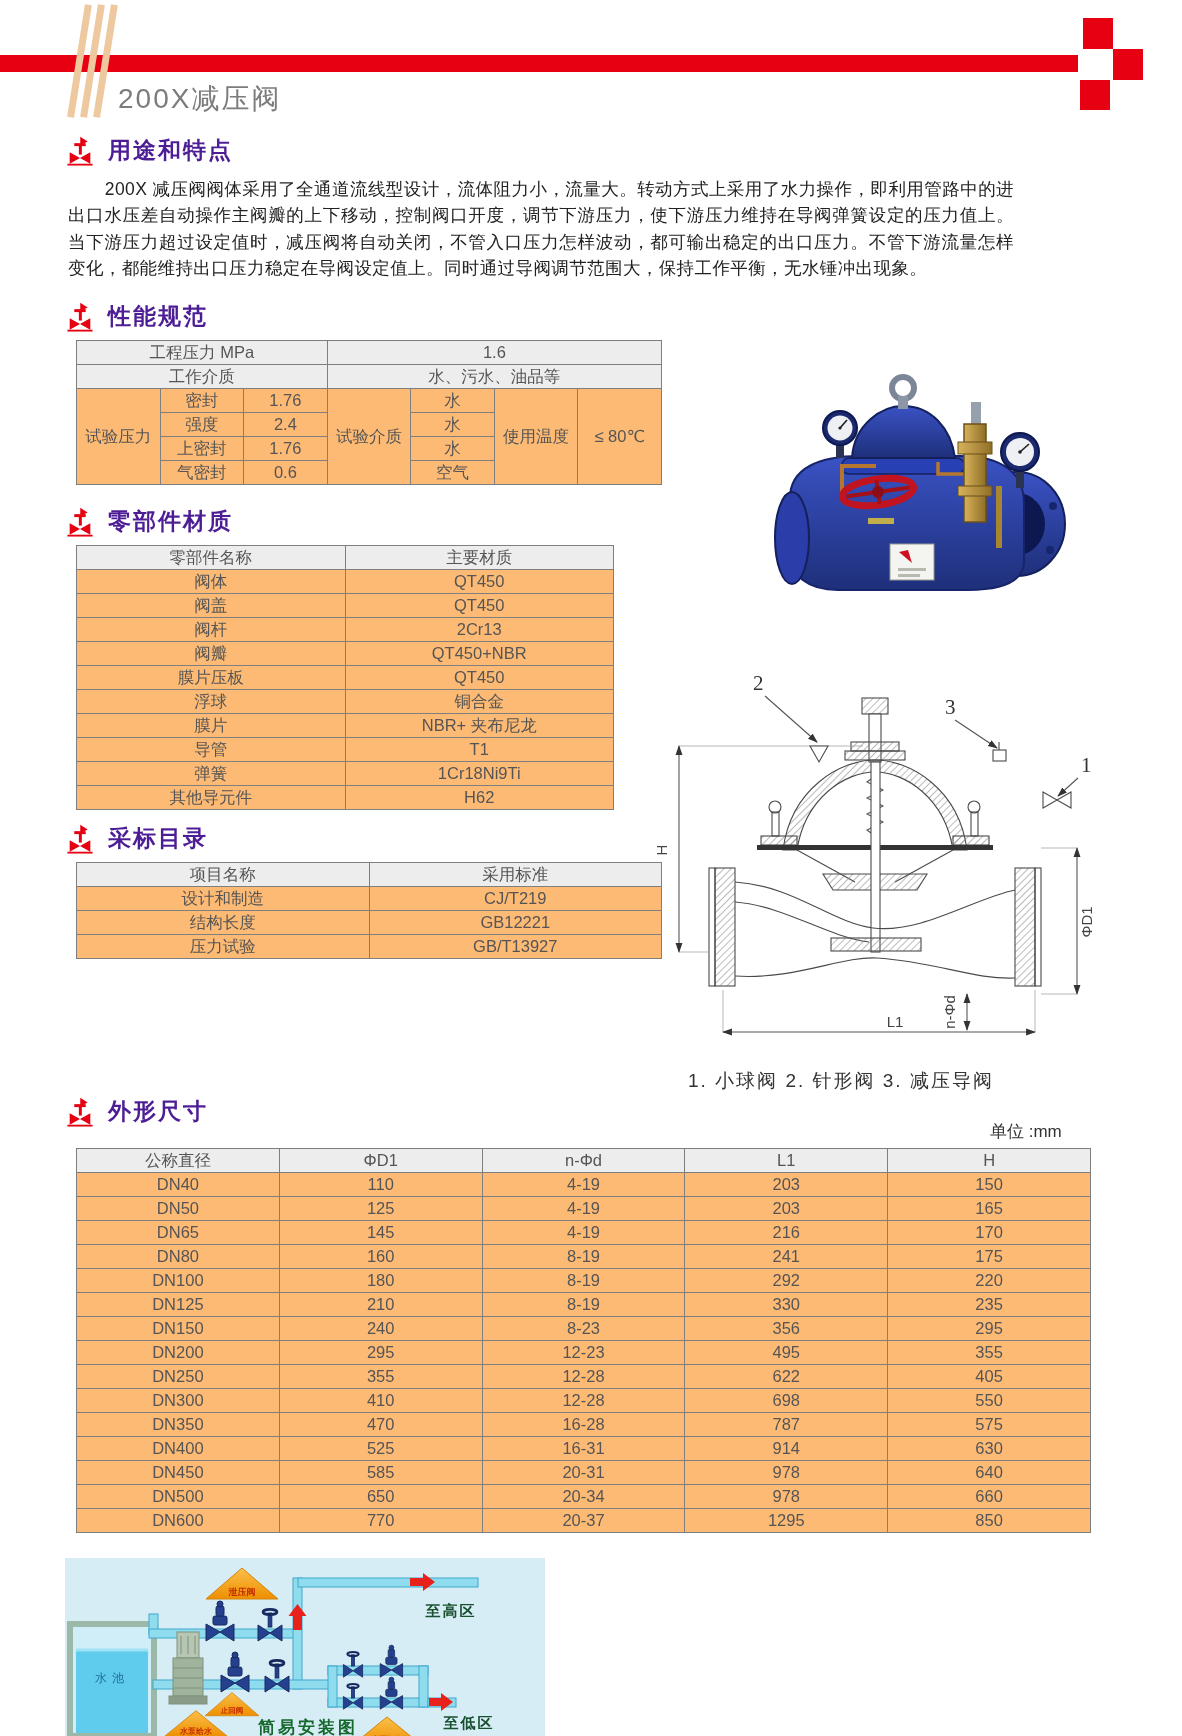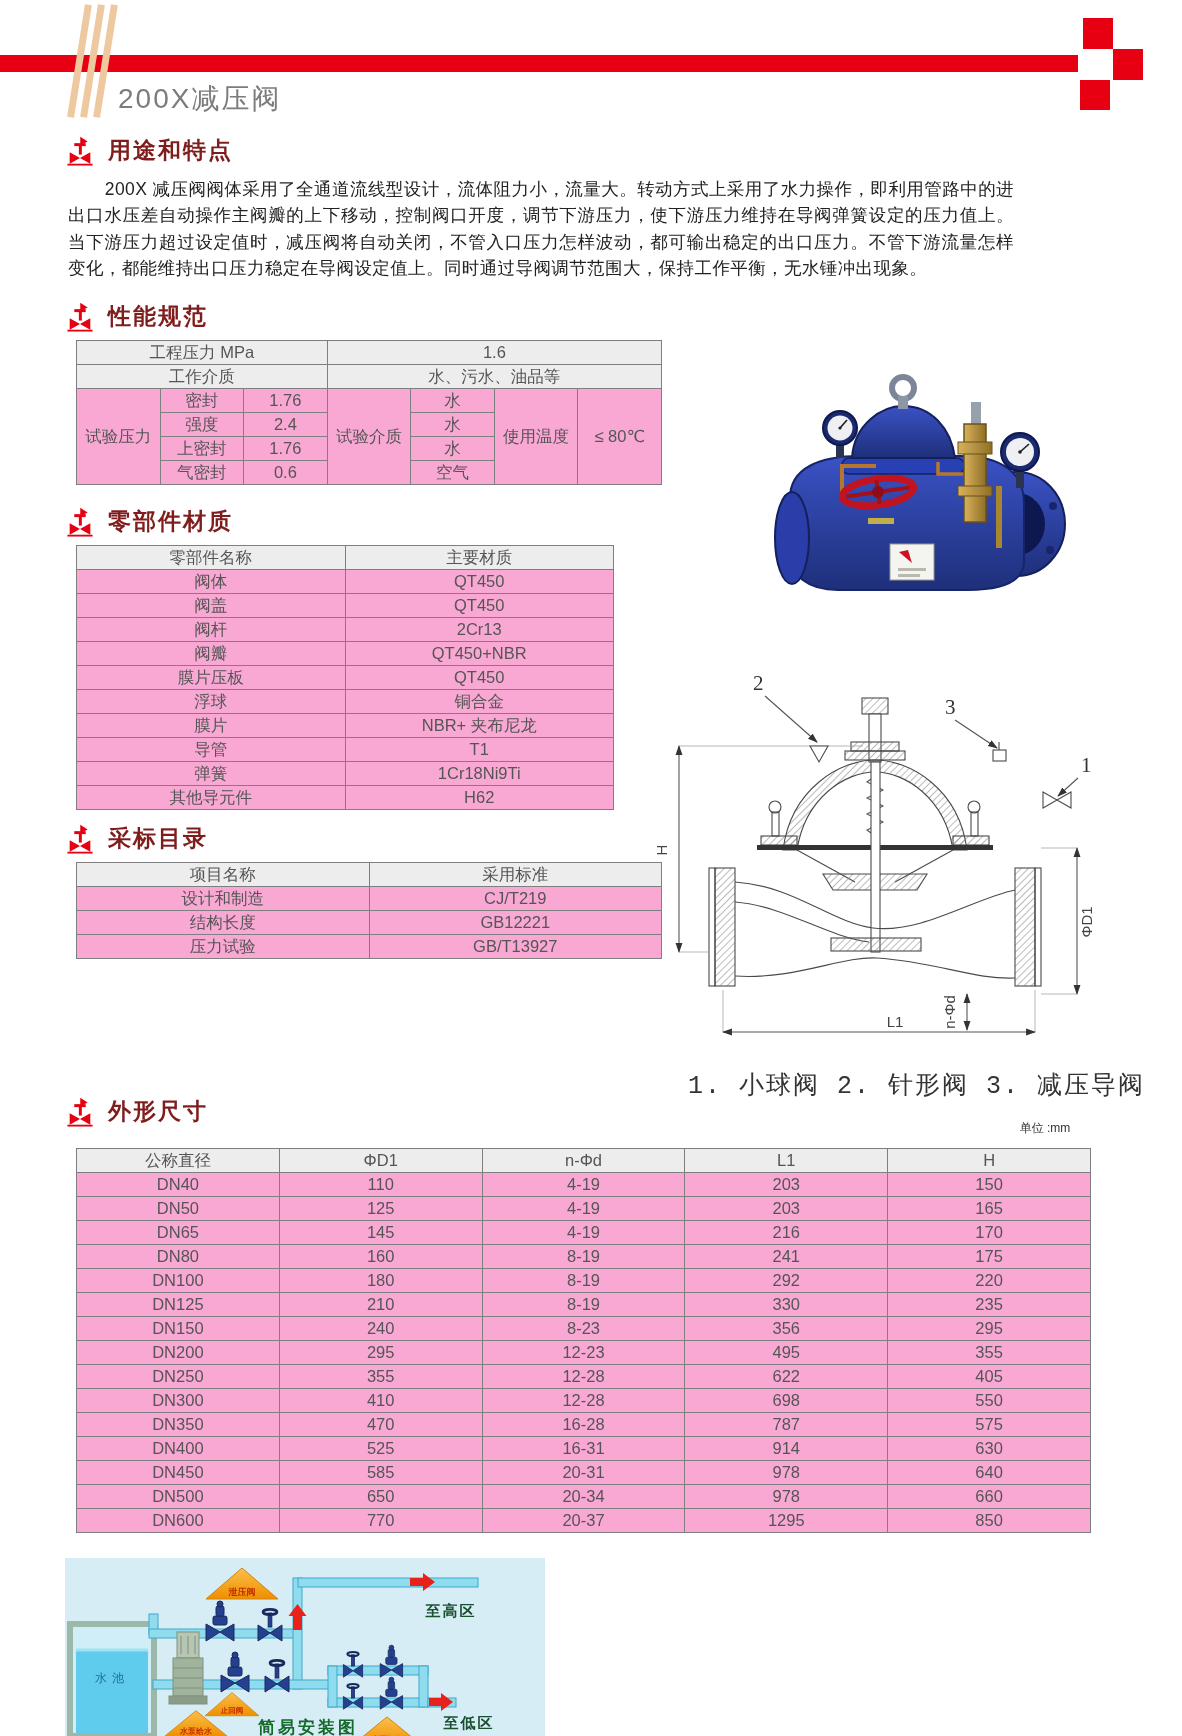--- a/index.html
+++ b/index.html
@@ -9,42 +9,42 @@
   .topbar{position:absolute;left:0;top:55px;width:1078px;height:17px;background:#e60012;}
   .sq{position:absolute;background:#e60012;}
   .sq1{left:1083px;top:18px;width:30px;height:31px;}
   .sq2{left:1113px;top:49px;width:30px;height:31px;}
   .sq3{left:1080px;top:80px;width:30px;height:30px;}
   .stripe{position:absolute;top:4px;width:7px;height:114px;background:#eec9a0;transform:rotate(9deg);}
   .st1{left:76px;} .st2{left:89px;} .st3{left:102px;}
   .doc-title{position:absolute;left:118px;top:80px;font-size:28px;color:#7c7c7c;letter-spacing:2px;}
   
   .sec-head{position:absolute;display:flex;align-items:center;gap:14px;}
-  .sec-head .txt{font-size:23px;font-weight:bold;color:#7f1d1d;letter-spacing:2px;}
+  .sec-head .txt{font-size:23px;font-weight:bold;color:#4c1d95;letter-spacing:2px;}
   .sec-head svg{display:block;}
   
   .para{position:absolute;left:68px;top:176px;width:946px;font-size:17.5px;line-height:1.5;
         color:#222;text-align:justify;text-indent:2.1em;letter-spacing:0.4px;}
   
   table.spec{border-collapse:collapse;table-layout:fixed;font-size:16.5px;color:#555;
-             position:absolute;background:#f9a8d4;}
+             position:absolute;background:#fdba74;}
   table.spec td,table.spec th{border:1px solid #7f7f7f;text-align:center;height:23px;
              padding:0 4px;font-weight:normal;overflow:hidden;white-space:nowrap;}
   table.spec th{background:#ededed;}
   .shade{background:#ededed;}
   .t-perf{left:76px;top:340px;width:586px;}
   .t-mat{left:76px;top:545px;width:538px;}
   .t-std{left:76px;top:862px;width:586px;}
   .t-dim{left:76px;top:1148px;width:1015px;padding-left:16px;}
   
   .photo{position:absolute;left:750px;top:346px;}
   .drawing{position:absolute;left:645px;top:650px;}
-  .draw-cap{position:absolute;left:688px;top:1068px;font-size:25px;color:#333;letter-spacing:2px;font-family:Liberation Mono, monospace;}
-  .unit-note{position:absolute;left:990px;top:1120px;width:110px;text-align:center;
-             font-size:12px;color:#333;}
+  .draw-cap{position:absolute;left:688px;top:1068px;font-size:19px;color:#333;letter-spacing:2px;}
+  .unit-note{position:absolute;left:990px;top:1120px;width:110px;text-align:left;
+             font-size:17px;color:#333;}
   .install{position:absolute;left:65px;top:1558px;}
   .dim-text{font-size:15px;fill:#444;}
   .callout{font-size:21px;fill:#333;font-family:"Liberation Serif","DejaVu Serif",serif;}
 </style>
 </head>
 <body>
 
 <div class="page">
 
   <div class="topbar"></div>

